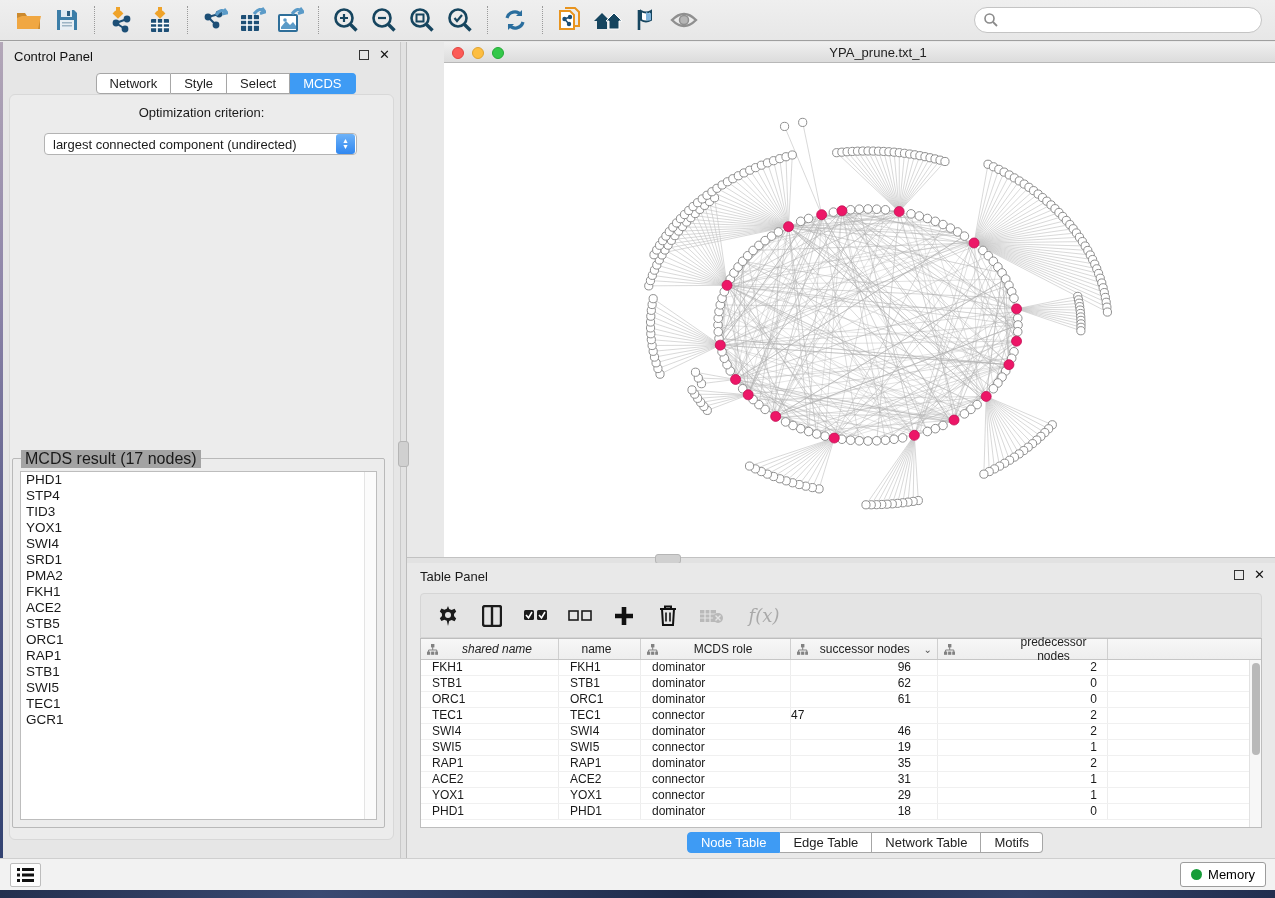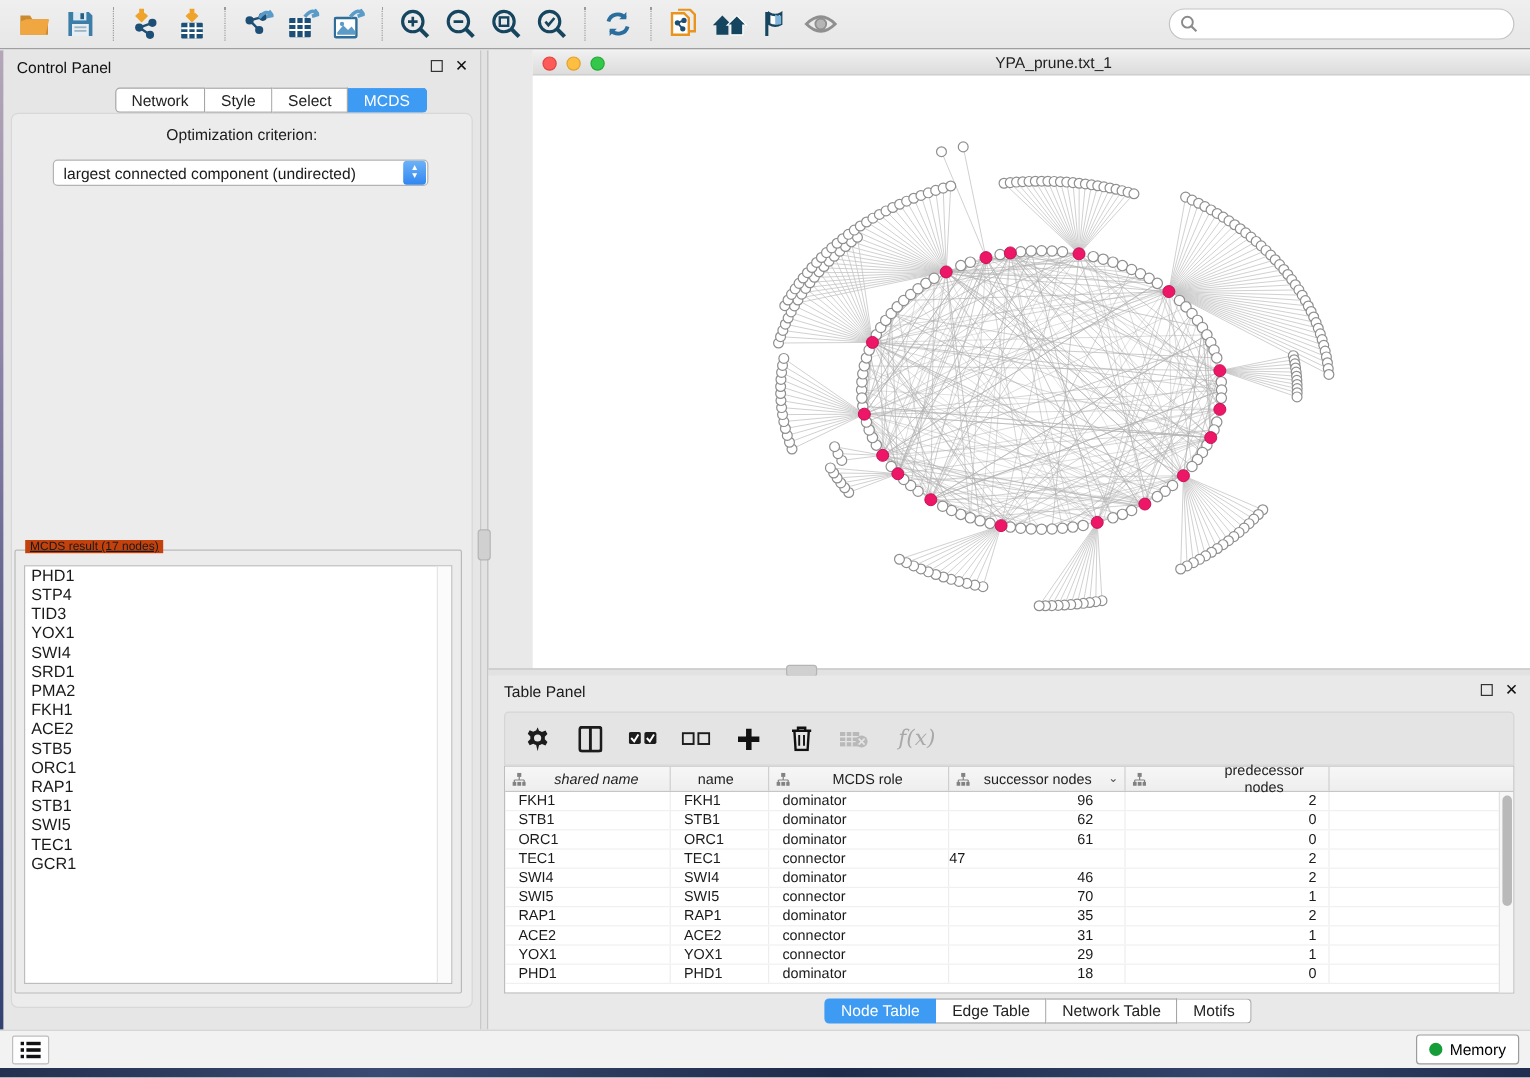--- a/index.html
+++ b/index.html
@@ -49,21 +49,21 @@
   .opt-stepper { width:19px; height:20px; margin-right:1px; border-radius:3px;
                  background:linear-gradient(#6db2f8,#3087f0); display:flex; flex-direction:column;
                  align-items:center; justify-content:center; color:#fff; font-size:7px; line-height:6px; }
   .btn-row { position:absolute; top:124px; width:100%; display:flex; justify-content:center; gap:13px; }
   .pbtn { height:23px; padding:0 16px; background:linear-gradient(#fff,#f3f3f3); border:1px solid #b0b0b0;
           border-radius:5px; font-size:13px; color:#111; }
   .pbtn.focus { border-color:#74a9e8; box-shadow:0 0 0 3px rgba(98,160,234,.5); }
 
   .result-fieldset { position:absolute; left:9px; top:416px; width:373px; height:370px;
                      border:1px solid #b9b9b9; border-radius:2px; }
-  .result-legend { position:absolute; left:8px; top:-9px; background:#c2410c; padding:0 4px; font-size:10px;text-decoration:underline; }
+  .result-legend { position:absolute; left:8px; top:-9px; background:#a3a3a3; padding:0 4px; font-size:16px; }
   .result-list { position:absolute; left:7px; top:12px; right:7px; bottom:7px; background:#fff;
                  border:1px solid #bdbdbd; overflow:hidden; }
   .result-scroll { position:absolute; right:0; top:0; bottom:0; width:12px; background:#fbfbfb; border-left:1px solid #e4e4e4; }
   .mcds-item { font-size:13.5px; line-height:16px; padding-left:5px; }
 
   
   .v-divider { position:absolute; left:400px; top:42px; width:7px; height:816px; background:#e2e2e2;
                border-left:1px solid #c9c9c9; border-right:1px solid #bdbdbd; }
   .v-handle { position:absolute; left:-3px; top:399px; width:11px; height:26px; background:#d0d0d0;
               border:1px solid #b5b5b5; border-radius:3px; }
@@ -1283,21 +1283,21 @@
             <div class="td" style="width: 138px; padding-left: 11px;">SWI4</div>
             <div class="td" style="width: 82px; padding-left: 11px;">SWI4</div>
             <div class="td" style="width: 150px; padding-left: 11px;">dominator</div>
             <div class="td" style="width: 147px; text-align: right; padding-right: 26px;">46</div>
             <div class="td" style="width: 170px; text-align: right; padding-right: 10px;">2</div>
           </div>
           <div class="tr">
             <div class="td" style="width: 138px; padding-left: 11px;">SWI5</div>
             <div class="td" style="width: 82px; padding-left: 11px;">SWI5</div>
             <div class="td" style="width: 150px; padding-left: 11px;">connector</div>
-            <div class="td" style="width: 147px; text-align: right; padding-right: 26px;">70</div>
+            <div class="td" style="width: 147px; text-align: right; padding-right: 26px;">19</div>
             <div class="td" style="width: 170px; text-align: right; padding-right: 10px;">1</div>
           </div>
           <div class="tr">
             <div class="td" style="width: 138px; padding-left: 11px;">RAP1</div>
             <div class="td" style="width: 82px; padding-left: 11px;">RAP1</div>
             <div class="td" style="width: 150px; padding-left: 11px;">dominator</div>
             <div class="td" style="width: 147px; text-align: right; padding-right: 26px;">35</div>
             <div class="td" style="width: 170px; text-align: right; padding-right: 10px;">2</div>
           </div>
           <div class="tr">

